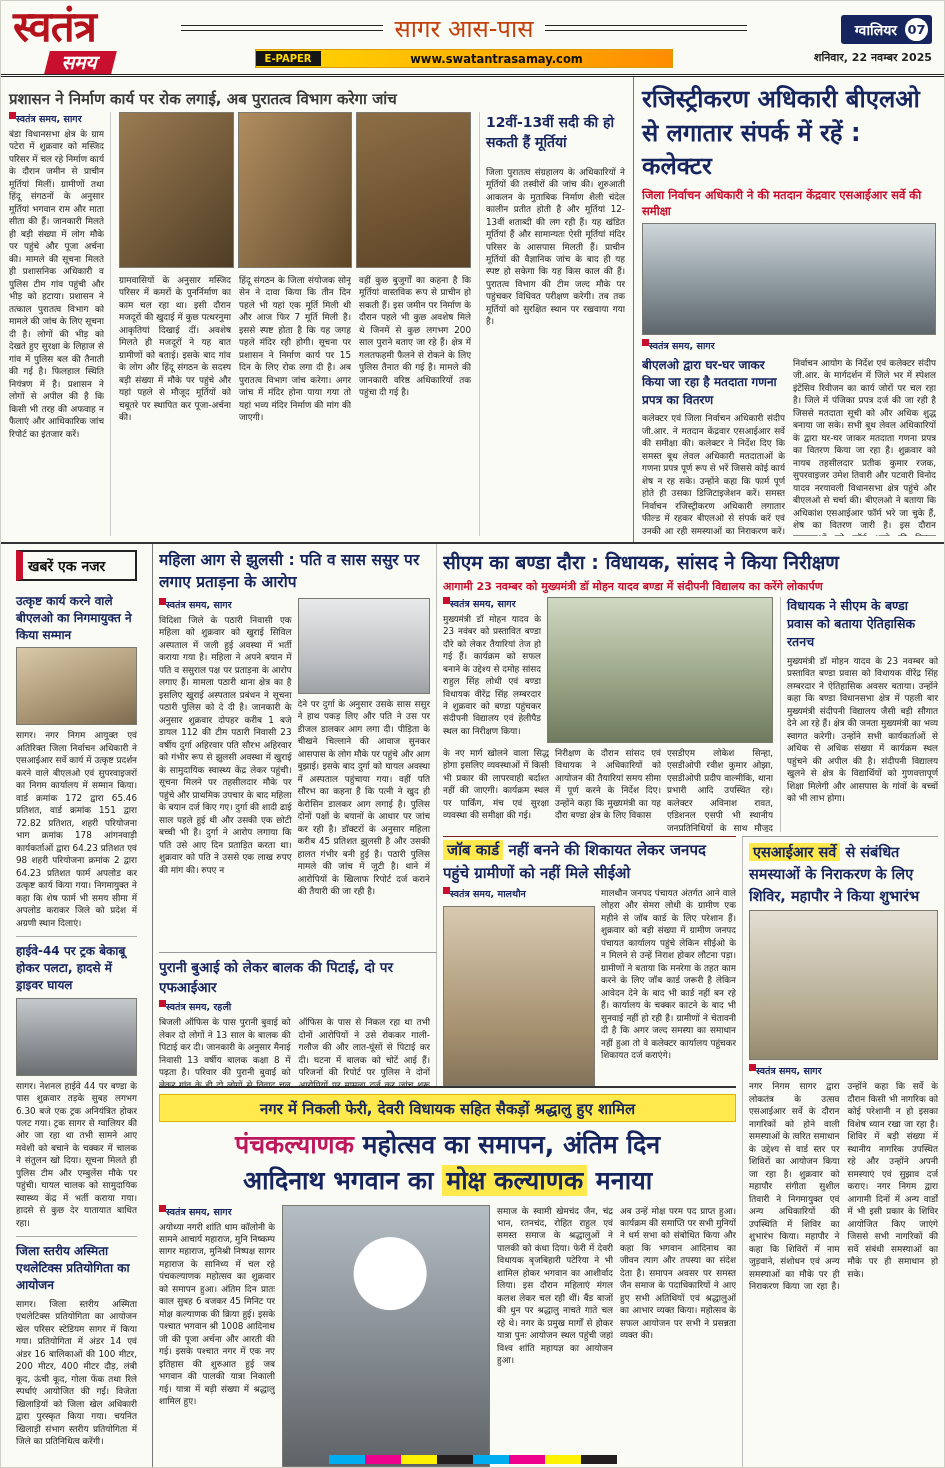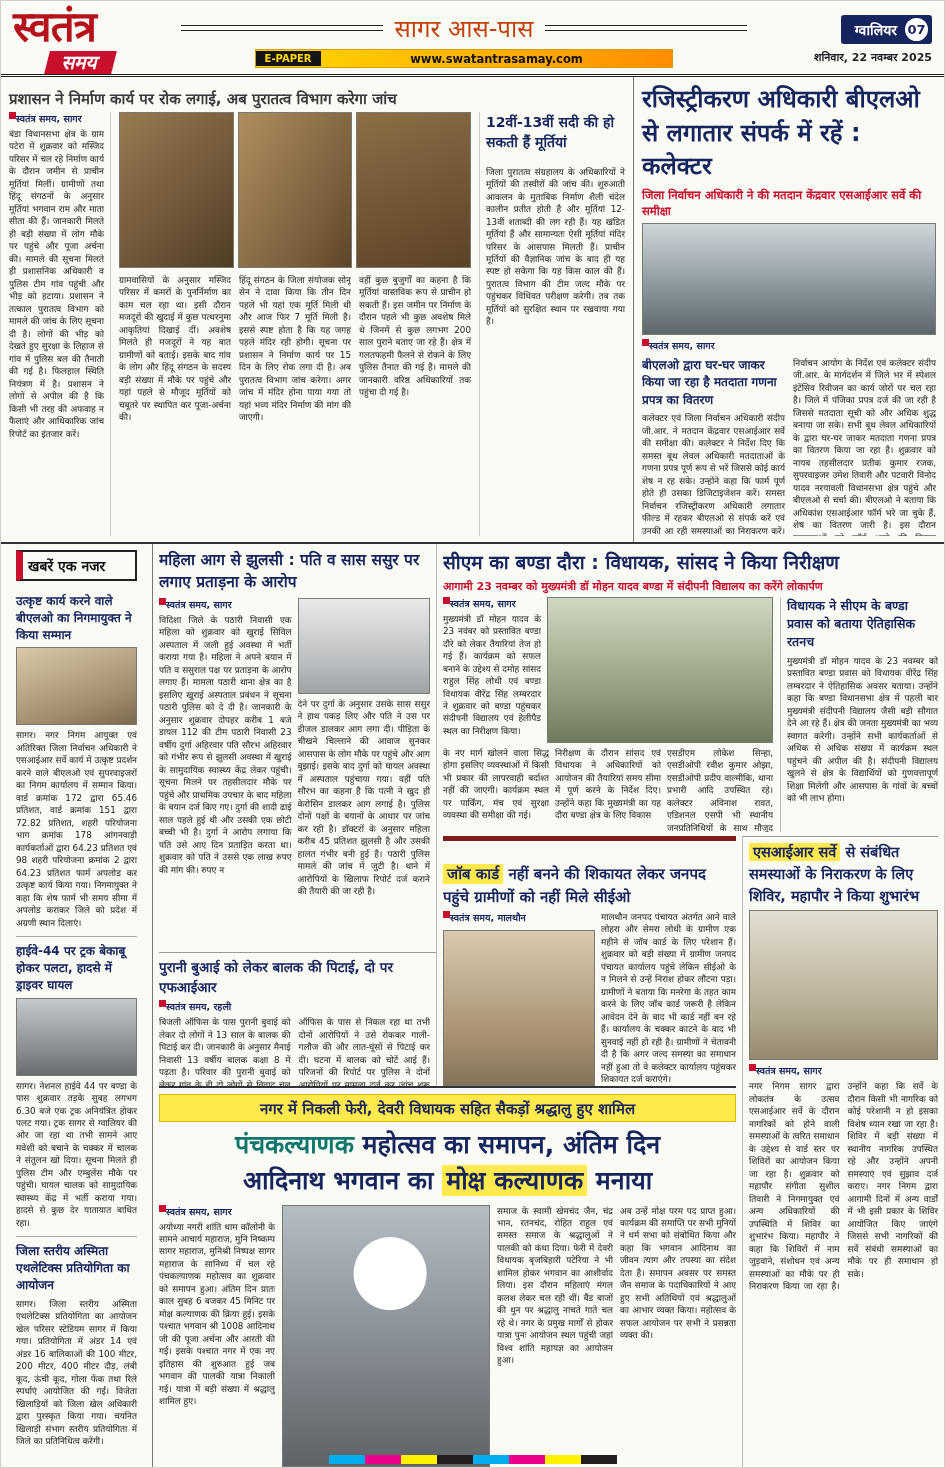--- a/index.html
+++ b/index.html
@@ -94,21 +94,21 @@
   .cm-row { flex:1; display:flex; gap:7px; min-height:0; overflow:hidden; }
   .cm-main { flex:1; display:flex; flex-direction:column; min-width:0; }
   .cm-top { display:flex; gap:6px; height:146px; }
   .cm-leftcol { width:98px; overflow:hidden; }
   .ph-cm { flex:1; background:linear-gradient(180deg,#cfd8c2,#97a383 60%,#6f7a5e); }
   .cm-bot { flex:1; display:flex; gap:6px; overflow:hidden; margin-top:4px; }
   .cm-bot .bodytext { flex:1; }
   .cm-sidebox { width:158px; border-left:1px solid #bbb; padding-left:6px; overflow:hidden; }
   .cm-sidebox h4 { font-size:12.5px; font-weight:bold; color:#17255e; line-height:1.45; margin-bottom:4px; }
 
-  .art-jobcard { grid-column:2; grid-row:2 / 4; border-top:5px solid #7f1d1d; padding-top:22px; display:flex; flex-direction:column; }
+  .art-jobcard { grid-column:2; grid-row:2 / 4; border-top:1px solid #7f1d1d; padding-top:2px; display:flex; flex-direction:column; }
   .art-jobcard h3 { font-size:15px; font-weight:bold; color:#17255e; line-height:1.5; margin-bottom:3px; }
   .jc-row { flex:1; display:flex; gap:6px; min-height:0; overflow:hidden; }
   .jc-left { width:152px; display:flex; flex-direction:column; gap:3px; }
   .ph-jobcard { flex:1; background:linear-gradient(180deg,#d8c9b0,#a5906f 70%,#84735a); }
   .jc-body { flex:1; }
 
   .art-sir { grid-column:3; grid-row:2 / 5; border-top:1px solid #999; border-left:1px solid #bbb;
              padding:5px 0 0 6px; display:flex; flex-direction:column; }
   .art-sir h3 { font-size:14.5px; font-weight:bold; color:#17255e; line-height:1.5; margin-bottom:3px; }
   .ph-sir { height:150px; background:linear-gradient(180deg,#e3ded2,#b3a98f 70%,#94896e); margin-bottom:4px; }
@@ -117,21 +117,21 @@
   .art-beating { grid-column:1; grid-row:3; border-top:1px solid #999; border-right:1px solid #bbb;
                  padding:5px 6px 0 0; display:flex; flex-direction:column; }
   .art-beating h3 { font-size:13.5px; font-weight:bold; color:#17255e; line-height:1.45; margin-bottom:3px; }
   .beating-body { flex:1; column-count:2; column-gap:8px; }
 
   .art-festival { grid-column:1 / 3; grid-row:4; border-top:2px solid #333; padding-top:6px;
                   display:flex; flex-direction:column; }
   .fest-banner { background:#ffe94d; border:1px solid #d8b900; text-align:center; font-size:15px;
                  font-weight:bold; color:#17255e; padding:3px 4px; }
   .fest-headline { text-align:center; font-size:25px; font-weight:bold; color:#17255e; line-height:1.45; margin:5px 0 3px; }
-  .magenta { color:#0f766e;margin-top:41px; }
+  .magenta { color:#be185d;margin-top:41px; }
   .fest-row { flex:1; display:flex; gap:7px; min-height:0; overflow:hidden; margin-top:2px; }
   .fest-col { flex:1; min-width:0; }
   .ph-procession { width:208px; background:
       radial-gradient(circle at 52% 26%, #ffffff 0 36px, rgba(255,255,255,0) 37px),
       linear-gradient(180deg,#b5bdc4,#848b91 55%,#5f6367); }
 
   
   .print-bar { position:absolute; bottom:3px; left:50%; transform:translateX(-50%); display:flex; }
   .print-bar div { width:36px; height:9px; }
 </style>

